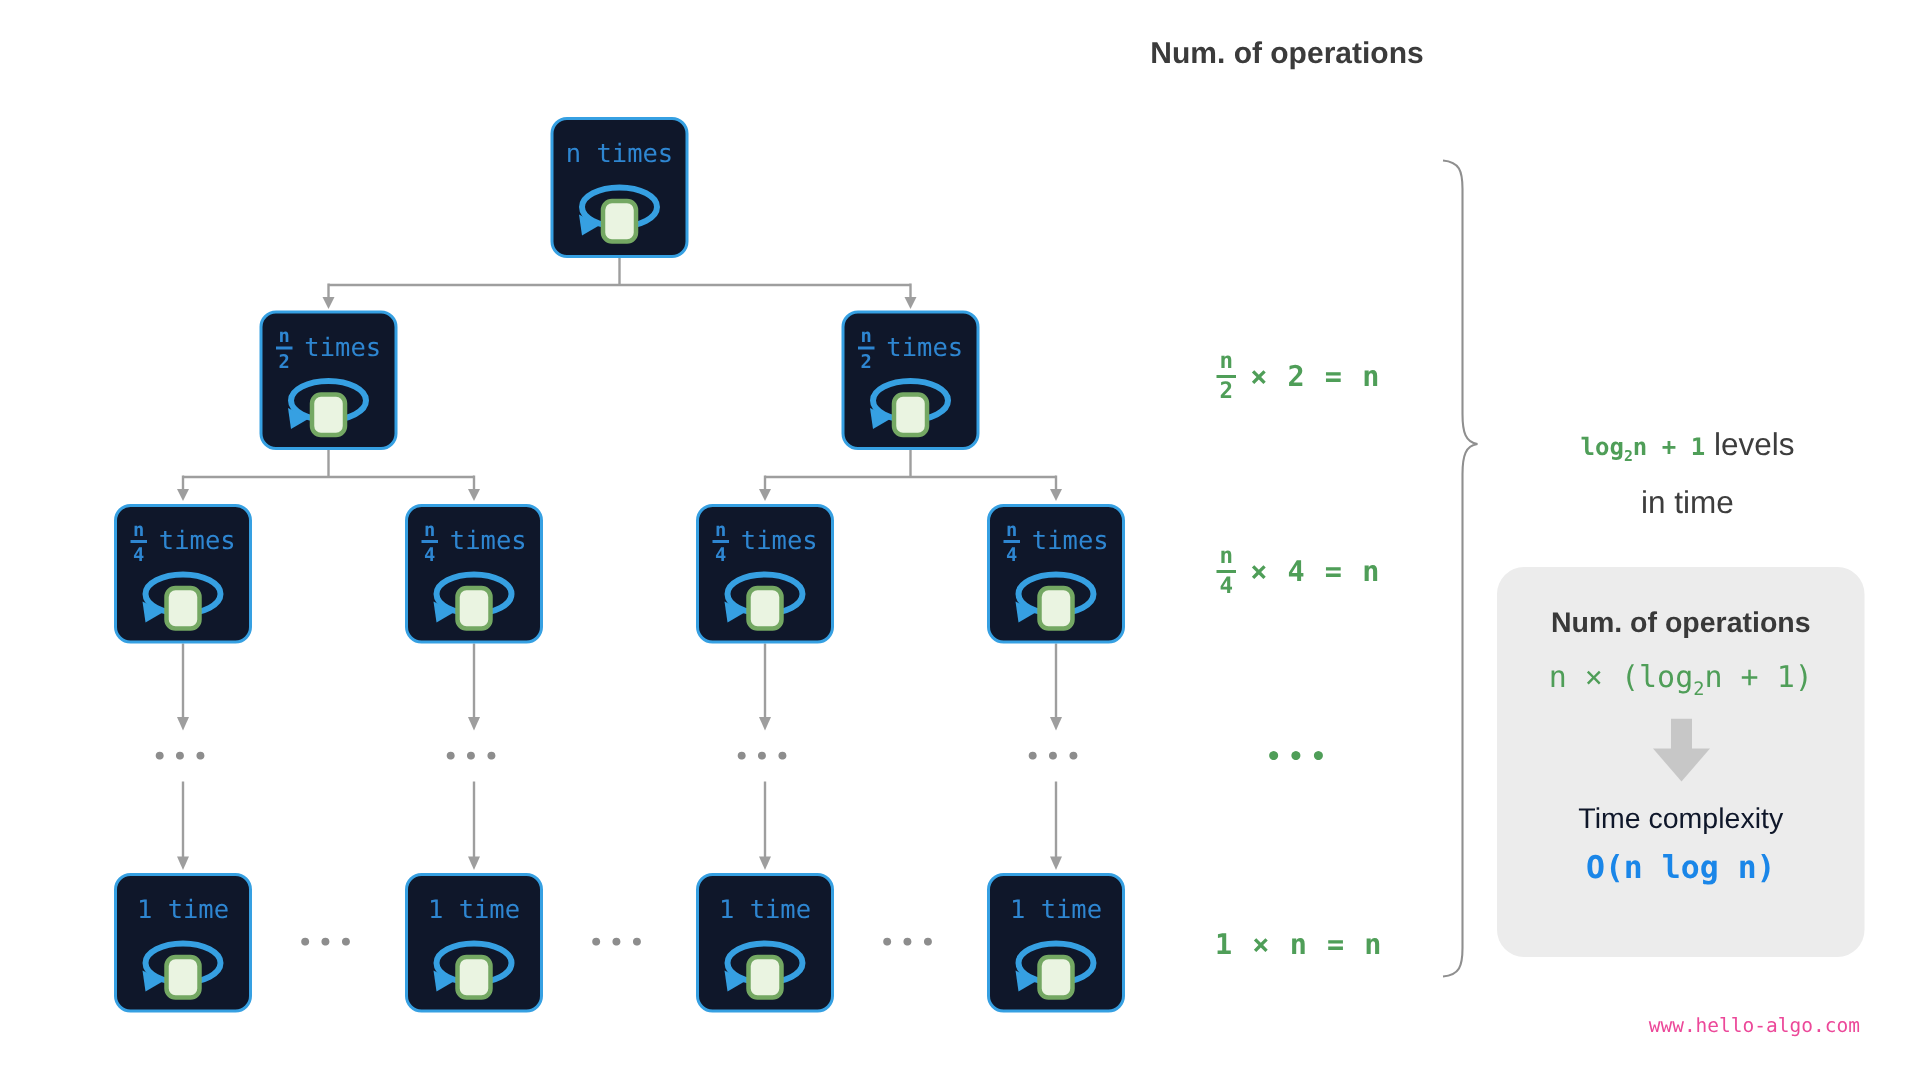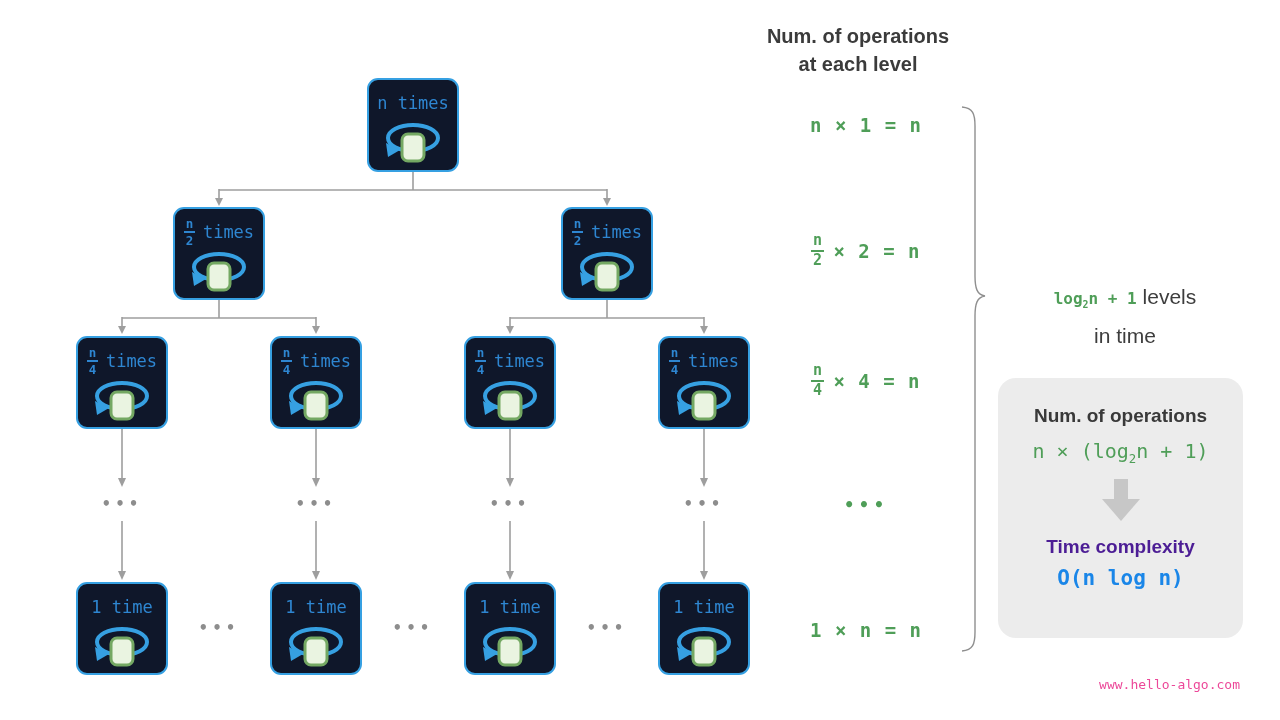--- a/index.html
+++ b/index.html
@@ -41,21 +41,21 @@
   sub{font-size:0.62em;}
 
   
   .panel{position:absolute;left:998px;top:378px;width:245px;height:260px;background:#ececec;
          border-radius:18px;display:flex;flex-direction:column;align-items:center;
          box-sizing:border-box;padding-top:27px;}
   .panel-title{font-size:19px;font-weight:bold;color:#393939;}
   .panel-formula{margin-top:12px;color:#4f9e58;font-family:"DejaVu Sans Mono",monospace;
                  font-weight:normal;font-size:20px;}
   .fat-arrow{margin-top:13px;}
-  .panel-subtitle{margin-top:13px;font-size:19px;font-weight:bold;color:#4c1d95;text-align:center;}
+  .panel-subtitle{margin-top:13px;font-size:19px;font-weight:normal;color:#0f172a;text-align:center;}
   .panel-bigo{margin-top:8px;color:#1a86e8;font-family:"DejaVu Sans Mono",monospace;
               font-weight:bold;font-size:21px;}
 
   .watermark{position:absolute;left:1075px;top:677px;width:165px;text-align:right;
              font-family:"DejaVu Sans Mono",monospace;font-size:13px;color:#ec4899;}
 </style>
 </head>
 <body>
 
 <div class="canvas">
@@ -262,26 +262,22 @@
   <div class="dots" style="left:286px;top:495px;">•••</div>
   <div class="dots" style="left:480px;top:495px;">•••</div>
   <div class="dots" style="left:674px;top:495px;">•••</div>
 
   <div class="dots" style="left:189px;top:619px;">•••</div>
   <div class="dots" style="left:383px;top:619px;">•••</div>
   <div class="dots" style="left:577px;top:619px;">•••</div>
 
   <div class="col-header">
     <div>Num. of operations</div>
-    <div>at each level</div>
-  </div>
-
-  <div class="op-row" style="top:113px;height:24px;">
-    <span>n × 1 = n</span>
-  </div>
+  </div>
+
 
   <div class="op-row" style="top:228px;height:46px;">
     <span class="op-frac">
       <span>n</span>
       <span class="bar"></span>
       <span>2</span>
     </span>
     <span>× 2 = n</span>
   </div>
 

